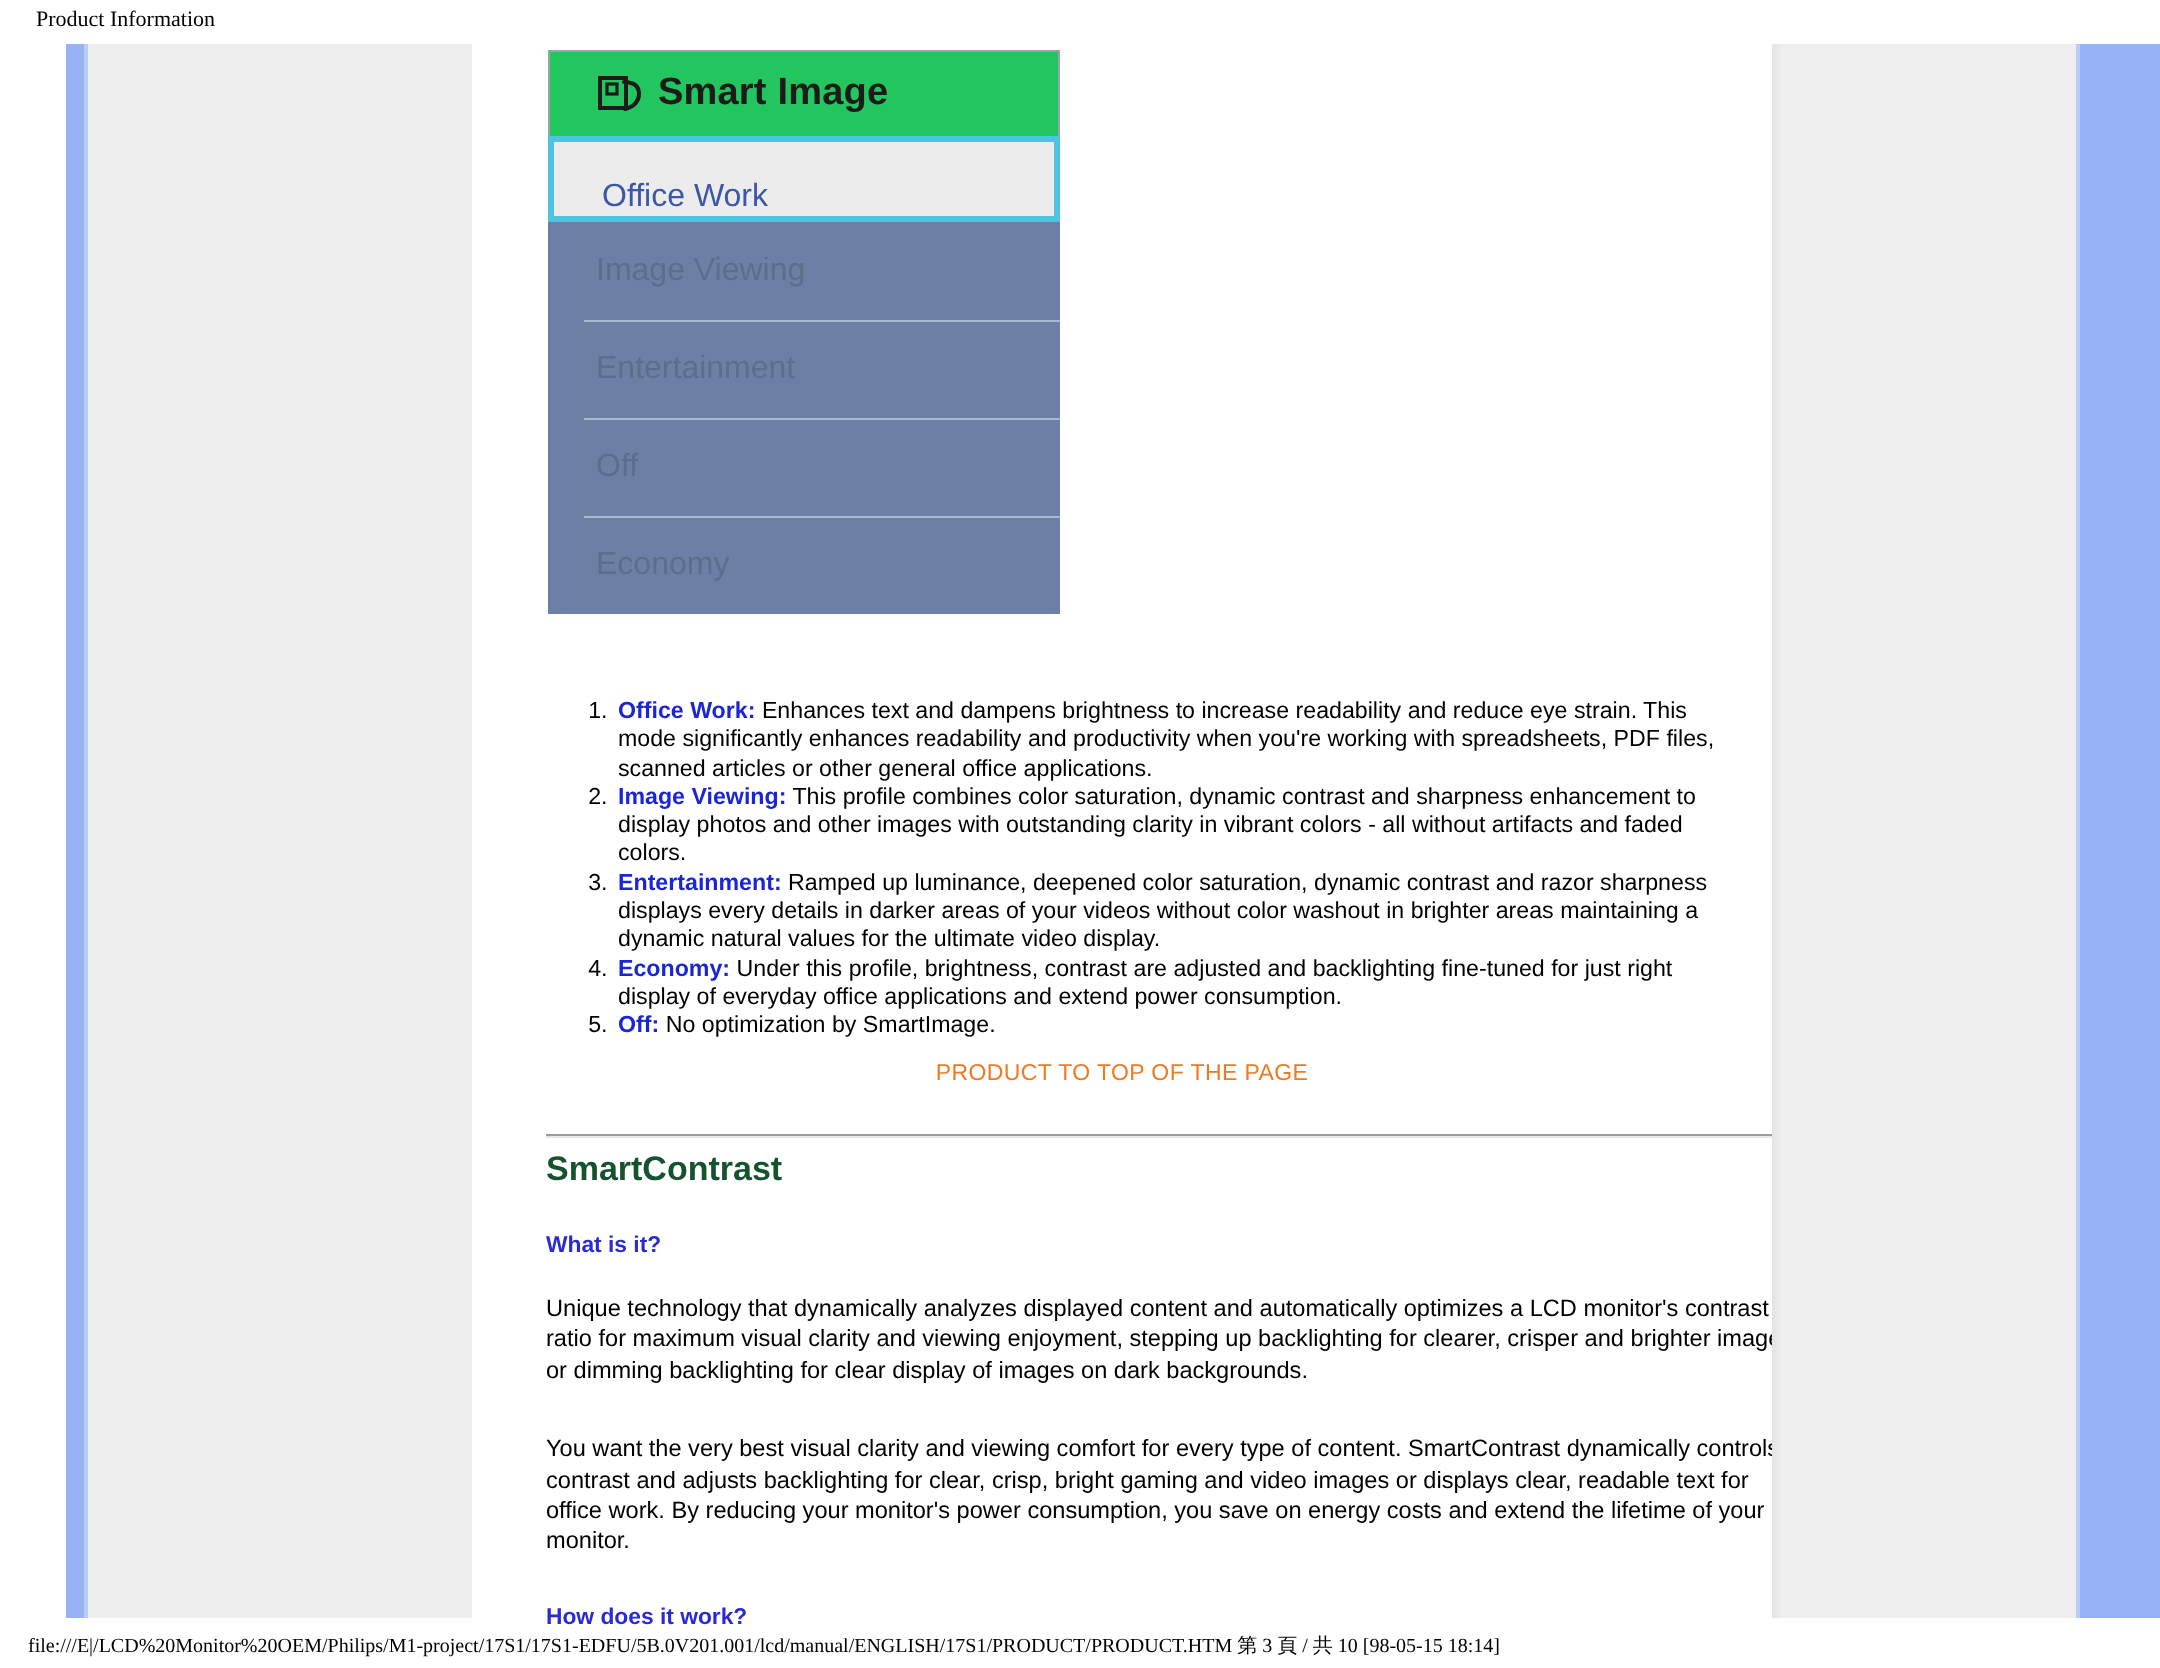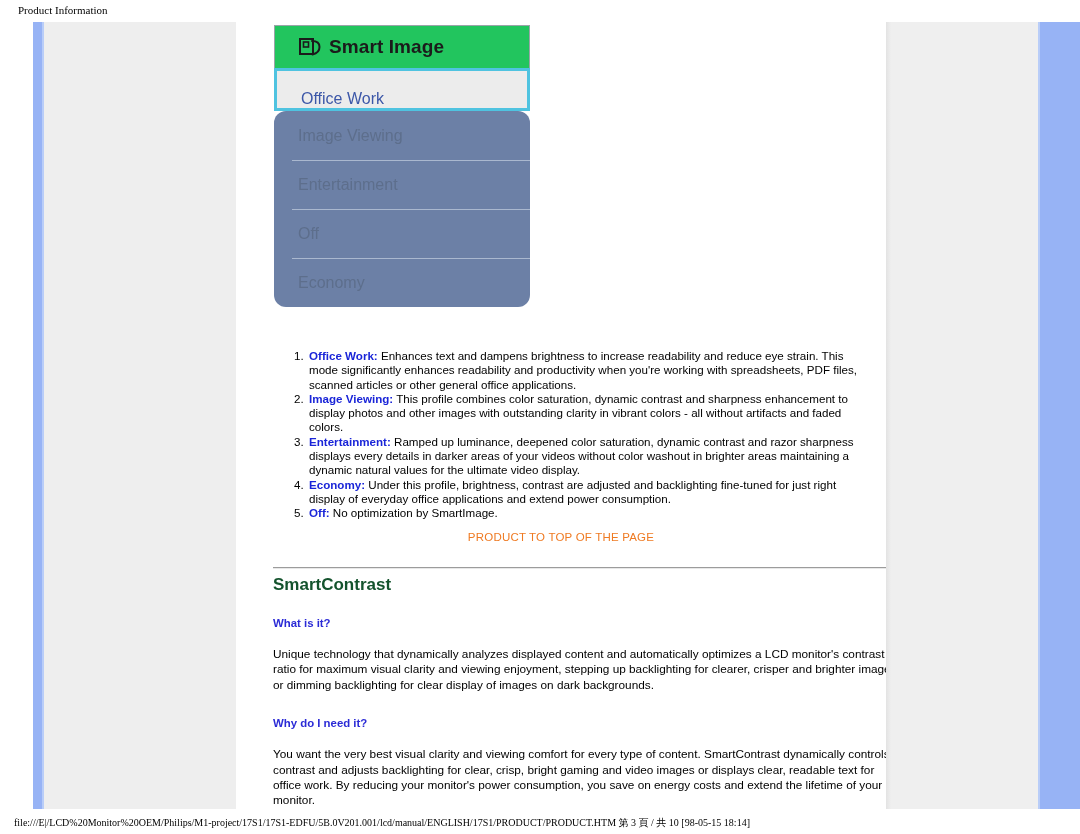--- a/index.html
+++ b/index.html
@@ -141,21 +141,20 @@
     font-size: 16px;
     color: #3c57a8;
   }
   .osd-list {
     position: relative;
     background: #6c80a6;
     padding: 0;
     margin-top: 0px;
     margin-left: 0px;
     width: 256px;
-    border-radius: 12px;
   }
   .osd-row {
     height: 49px;
     display: flex;
     align-items: center;
     padding-left: 24px;
     box-sizing: border-box;
     position: relative;
   }
   .osd-row + .osd-row::before {
@@ -320,21 +319,20 @@
       <div class="return-link-wrap">
         <a href="#" class="return-link">PRODUCT TO TOP OF THE PAGE</a>
       </div>
 
       <div class="divider"></div>
 
       <div class="sc-section">
         <div class="sc-title">SmartContrast</div>
         <div class="sc-sub">What is it?</div>
         <div class="sc-para">Unique technology that dynamically analyzes displayed content and automatically optimizes a LCD monitor's contrast ratio for maximum visual clarity and viewing enjoyment, stepping up backlighting for clearer, crisper and brighter images or dimming backlighting for clear display of images on dark backgrounds.</div>
-        <div class="sc-sub">Why do I need it?</div>
         <div class="sc-para">You want the very best visual clarity and viewing comfort for every type of content. SmartContrast dynamically controls contrast and adjusts backlighting for clear, crisp, bright gaming and video images or displays clear, readable text for office work. By reducing your monitor's power consumption, you save on energy costs and extend the lifetime of your monitor.</div>
         <div class="sc-sub">How does it work?</div>
       </div>
 
     </div>
   </div>
 
   <div class="content-shadow"></div>
   <div class="right-col"></div>
 

